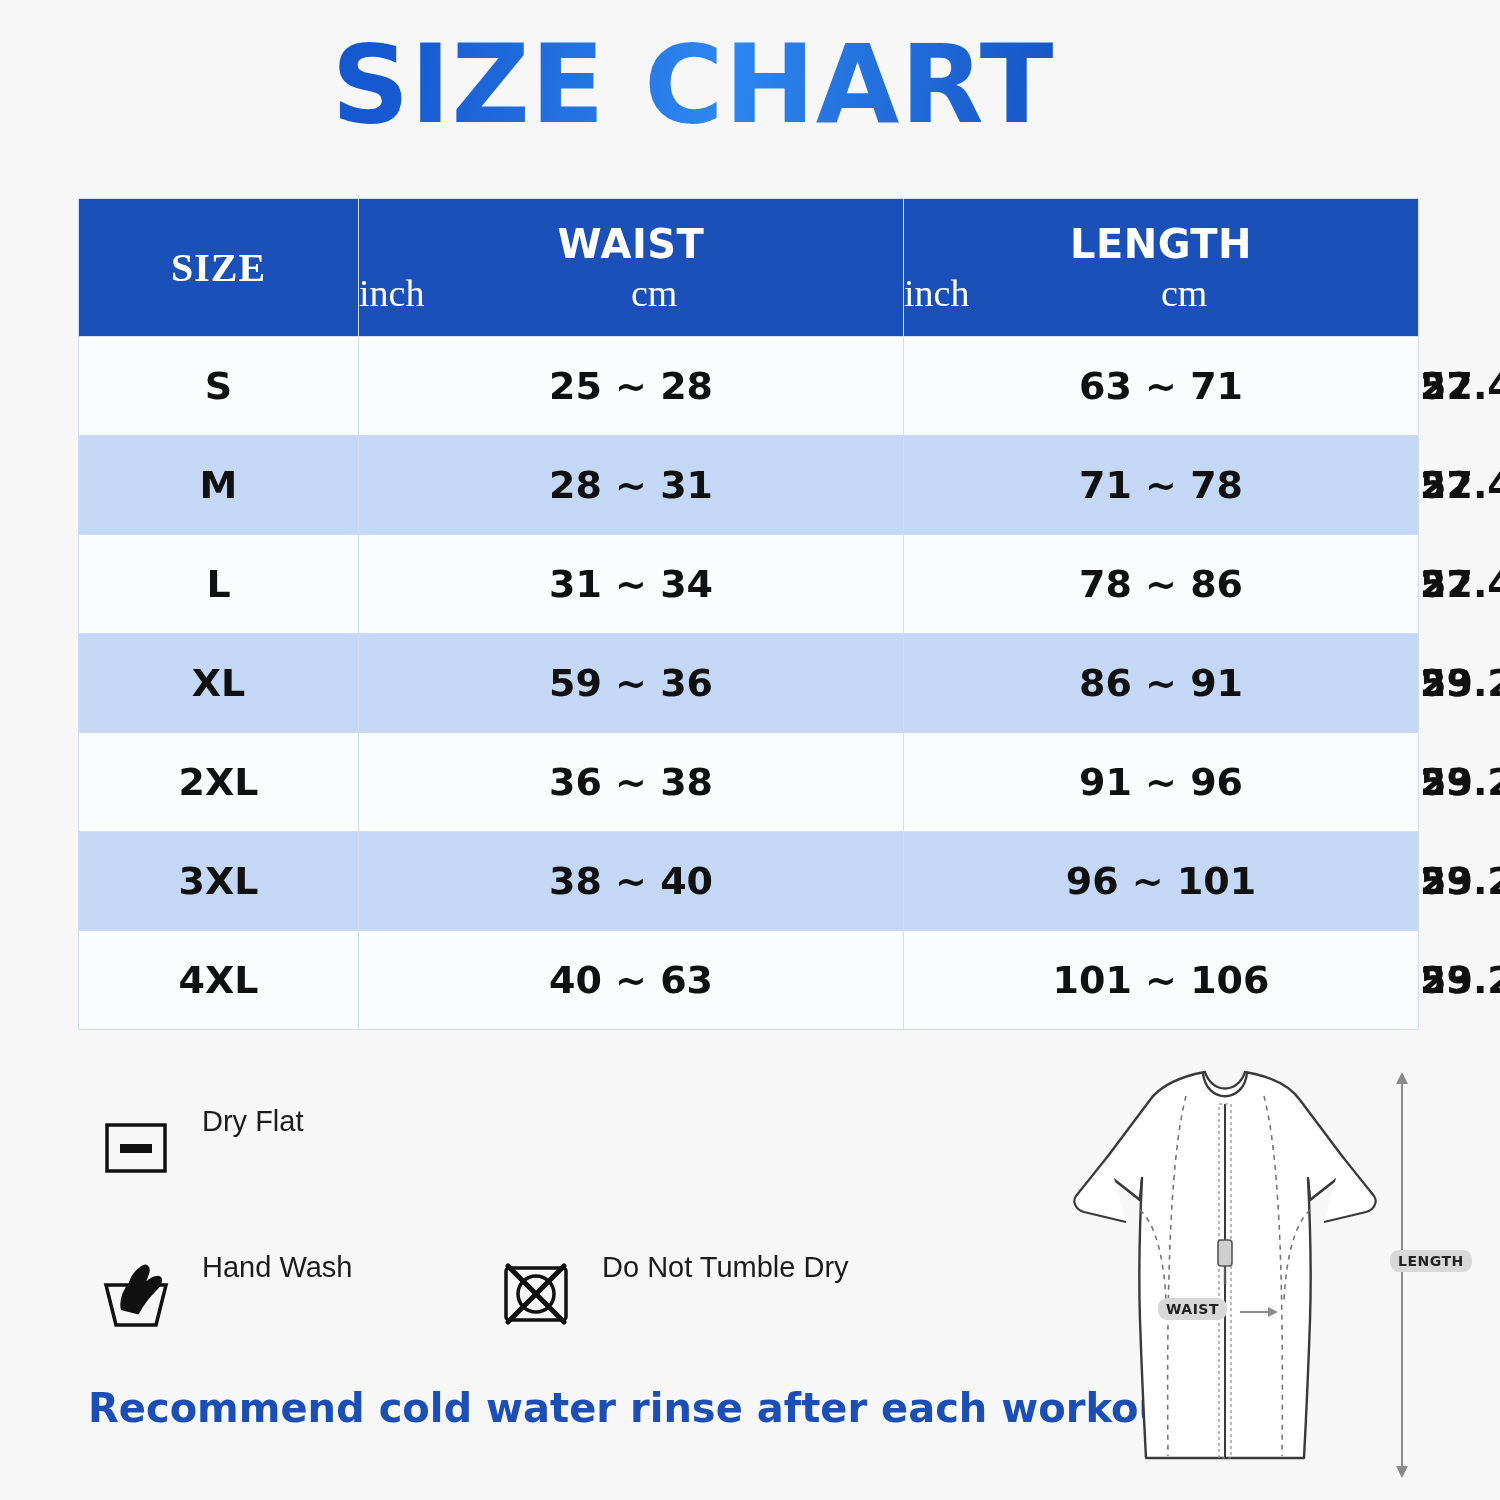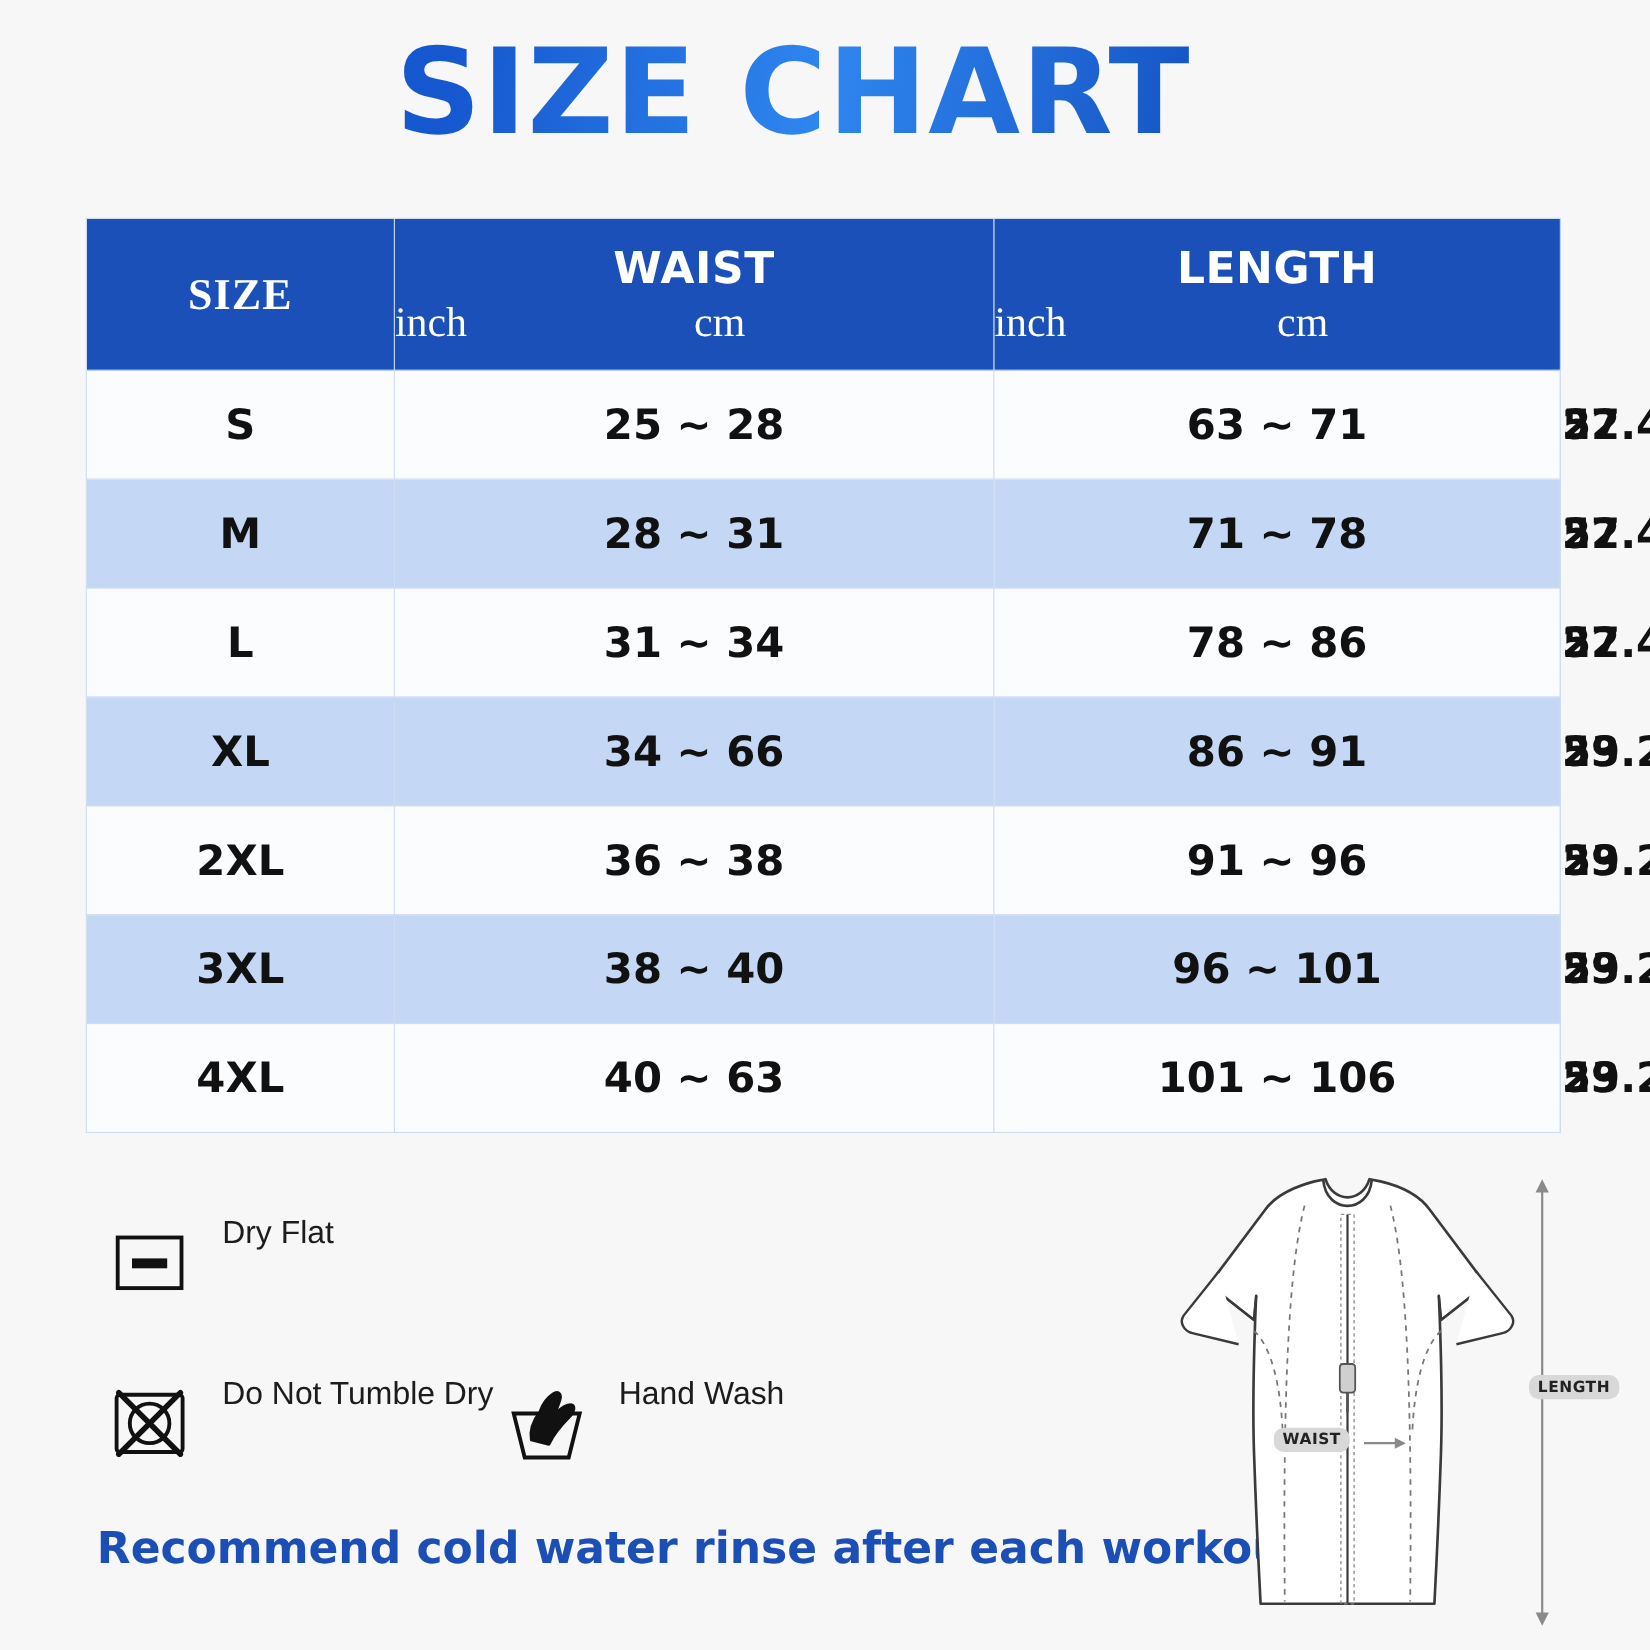--- a/index.html
+++ b/index.html
@@ -22,21 +22,20 @@
     top: 22px; left: 0; width: 1386px;
     text-align: center;
     font-size: 108px;
     font-weight: bold;
     letter-spacing: 1px;
     font-family: "DejaVu Sans", sans-serif;
     background: linear-gradient(100deg, #1251c4 0%, #1658cf 28%, #2f86ef 52%, #1351c2 78%, #0f49b4 100%);
     -webkit-background-clip: text;
     background-clip: text;
     color: transparent;
-    margin-left: 28px;
     -webkit-text-fill-color: transparent;
   }
 
   
   .table-wrap {
     position: absolute;
     left: 78px; top: 198px;
     width: 1340px;
   }
   table.size-chart {
@@ -192,21 +191,21 @@
         </tr>
         <tr class="odd">
           <td>L</td>
           <td>31 ~ 34</td>
           <td>78 ~ 86</td>
           <td>22.4</td>
           <td>57</td>
         </tr>
         <tr class="even">
           <td>XL</td>
-          <td>34 ~ 66</td>
+          <td>59 ~ 36</td>
           <td>86 ~ 91</td>
           <td>23.2</td>
           <td>59</td>
         </tr>
         <tr class="odd">
           <td>2XL</td>
           <td>36 ~ 38</td>
           <td>91 ~ 96</td>
           <td>23.2</td>
           <td>59</td>
@@ -235,41 +234,41 @@
         <div class="care-icon">
           <svg width="74" height="74" viewBox="0 0 74 74">
             <rect x="8" y="14" width="58" height="46" fill="none" stroke="#111" stroke-width="3.5"></rect>
             <rect x="21" y="33" width="32" height="9" fill="#111"></rect>
           </svg>
         </div>
         <div class="care-label">Dry Flat</div>
       </div>
     </div>
     <div class="care-row">
+      <div class="care-item first">
+        <div class="care-icon">
+          <svg width="80" height="78" viewBox="0 0 80 78">
+            <path d="M10 30 L70 30 L60 70 L20 70 Z" fill="none" stroke="#111" stroke-width="3.5"></path>
+            <path d="M26 54 C24 44 28 36 34 28 C36 22 40 16 46 12 C50 9 54 12 52 18 C50 24 48 28 48 30
+                     C52 26 58 22 62 22 C66 22 66 28 60 34 C54 40 46 50 42 58 Z" fill="#111" stroke="#111" stroke-width="2.5" stroke-linejoin="round"></path>
+          </svg>
+        </div>
+        <div class="care-label">Hand Wash</div>
+      </div>
       <div class="care-item">
         <div class="care-icon">
           <svg width="80" height="76" viewBox="0 0 80 76">
             <rect x="10" y="12" width="60" height="52" rx="3" fill="none" stroke="#111" stroke-width="3.5"></rect>
             <circle cx="40" cy="38" r="18" fill="none" stroke="#111" stroke-width="3.5"></circle>
             <line x1="12" y1="10" x2="68" y2="66" stroke="#111" stroke-width="5" stroke-linecap="round"></line>
             <line x1="68" y1="10" x2="12" y2="66" stroke="#111" stroke-width="5" stroke-linecap="round"></line>
           </svg>
         </div>
         <div class="care-label">Do Not Tumble Dry</div>
       </div>
-      <div class="care-item first">
-        <div class="care-icon">
-          <svg width="80" height="78" viewBox="0 0 80 78">
-            <path d="M10 30 L70 30 L60 70 L20 70 Z" fill="none" stroke="#111" stroke-width="3.5"></path>
-            <path d="M26 54 C24 44 28 36 34 28 C36 22 40 16 46 12 C50 9 54 12 52 18 C50 24 48 28 48 30
-                     C52 26 58 22 62 22 C66 22 66 28 60 34 C54 40 46 50 42 58 Z" fill="#111" stroke="#111" stroke-width="2.5" stroke-linejoin="round"></path>
-          </svg>
-        </div>
-        <div class="care-label">Hand Wash</div>
-      </div>
     </div>
   </div>
 
   <div class="recommend">Recommend cold water rinse after each workout.</div>
 
   <div class="garment">
     <svg width="470" height="430" viewBox="0 0 470 430">
 
       <path d="M160 40 C170 26 190 18 205 14 L215 12 C222 34 248 34 255 12 L265 14
                C282 18 300 26 310 40 L352 96 C358 104 356 112 348 118 L320 140

